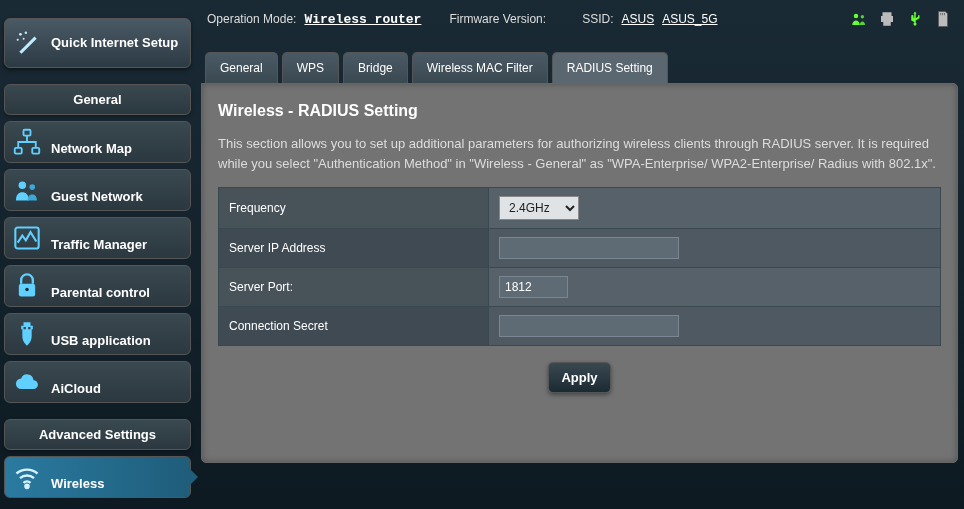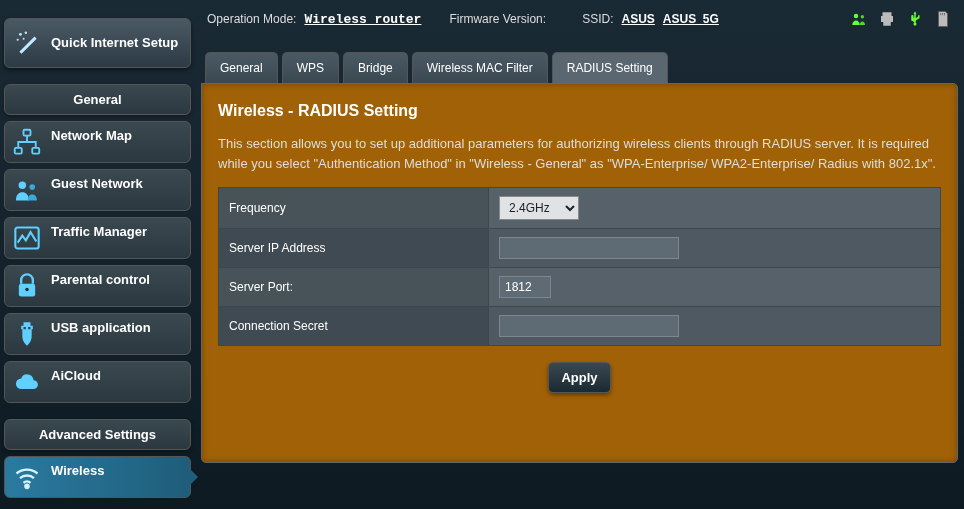--- a/index.html
+++ b/index.html
@@ -35,58 +35,58 @@
       color:#fff; font-weight:bold; font-size:13px;
       text-align:center; padding: 7px 0;
       box-shadow: 0 2px 4px rgba(0,0,0,0.3);
     }
 
     
     .side-item {
       margin-top: 6px;
       background: linear-gradient(to bottom, #3a4850, #2b3840);
       border: 1px solid #555; border-radius: 6px;
-      display: flex; align-items: flex-start; gap: 10px;
+      display: flex; align-items: flex-end; gap: 10px;
       padding: 6px 8px; height: 42px; cursor: pointer;
       color:#fff; font-size:13px; font-weight:bold;
     }
     .side-item.active {
       background: linear-gradient(to right, #2a7aa0, #1f5d7a);
       position: relative;
     }
     .side-item.active::after {
       content:''; position:absolute; right:-8px; top:50%;
       transform: translateY(-50%);
       width:0;height:0;border-top:10px solid transparent;
       border-bottom:10px solid transparent;border-left:10px solid #1f5d7a;
     }
     .side-icon { width: 28px; height: 28px; flex-shrink:0; }
     .side-icon svg { width:100%; height:100%; }
 
     
     .status-bar { display:flex; align-items:center; gap:8px; padding:6px 6px 24px 6px; font-size:12px; color:#ddd; }
     .status-bar .op-mode-val { color:#fff; font-weight:bold; font-family: "Courier New", monospace; text-decoration: underline; font-size:13px;text-align:center;}
-    .status-bar .ssid-val { color:#fff; font-weight:bold; text-decoration: underline; }
+    .status-bar .ssid-val { color:#fff; font-weight:normal; text-decoration: underline; }
     .status-bar .spacer { flex:1; }
     .stat-icon { width:18px; height:18px; }
     .icons-row { display:flex; gap:10px; align-items:center; }
 
     
     .tabs { display:flex; gap:4px; padding-left:4px; }
     .tab {
       background: linear-gradient(to bottom,#4a5a65,#3a4850);
       border:1px solid #555; border-bottom:none;
       border-radius:5px 5px 0 0;
       padding:8px 14px; font-size:12px; color:#fff; cursor:pointer;
     }
     .tab.active { background:#5a6670; }
 
     
     .panel {
-      background:#a16207; border:1px solid #666;
+      background:#737373; border:1px solid #666;
       border-radius:0 5px 5px 5px;
       min-height:380px; padding:14px 16px;
       box-shadow: inset 0 0 6px rgba(0,0,0,0.3);
     }
     .panel h2 { margin:4px 0 14px 0; font-size:16px; font-weight:bold; color:#fff; }
     .panel .desc { font-size:13px; color:#ddd; line-height:1.5; margin-bottom:14px; }
 
     
     table.form { width:100%; border-collapse: collapse; }
     table.form td {
@@ -96,21 +96,21 @@
     }
     table.form td.lbl { width:270px; background:#3f4a52; }
     table.form td.val { background:#4e5961; }
     table.form tr:nth-child(odd) td.lbl { background:#475259; }
     table.form tr:nth-child(odd) td.val { background:#56616a; }
     .inp {
       background:#5f6b74; border:1px solid #7a8691; color:#fff;
       padding:3px 5px; font-size:12px; height:22px;
     }
     .inp.w180 { width:180px; }
-    .inp.w60 { width:52px; }
+    .inp.w60 { width:69px; }
     select.inp { height:24px; background:#dfe3e6; color:#222; border:1px solid #888; }
 
     .apply-row { text-align:center; margin-top:16px; }
     .apply-btn {
       background: linear-gradient(to bottom,#3a4850,#1a2a33);
       border:1px solid #555; border-radius:5px;
       color:#fff; font-size:13px; font-weight:bold;
       padding:7px 12px; cursor:pointer;
       box-shadow: 0 2px 4px rgba(0,0,0,0.4);
     }

